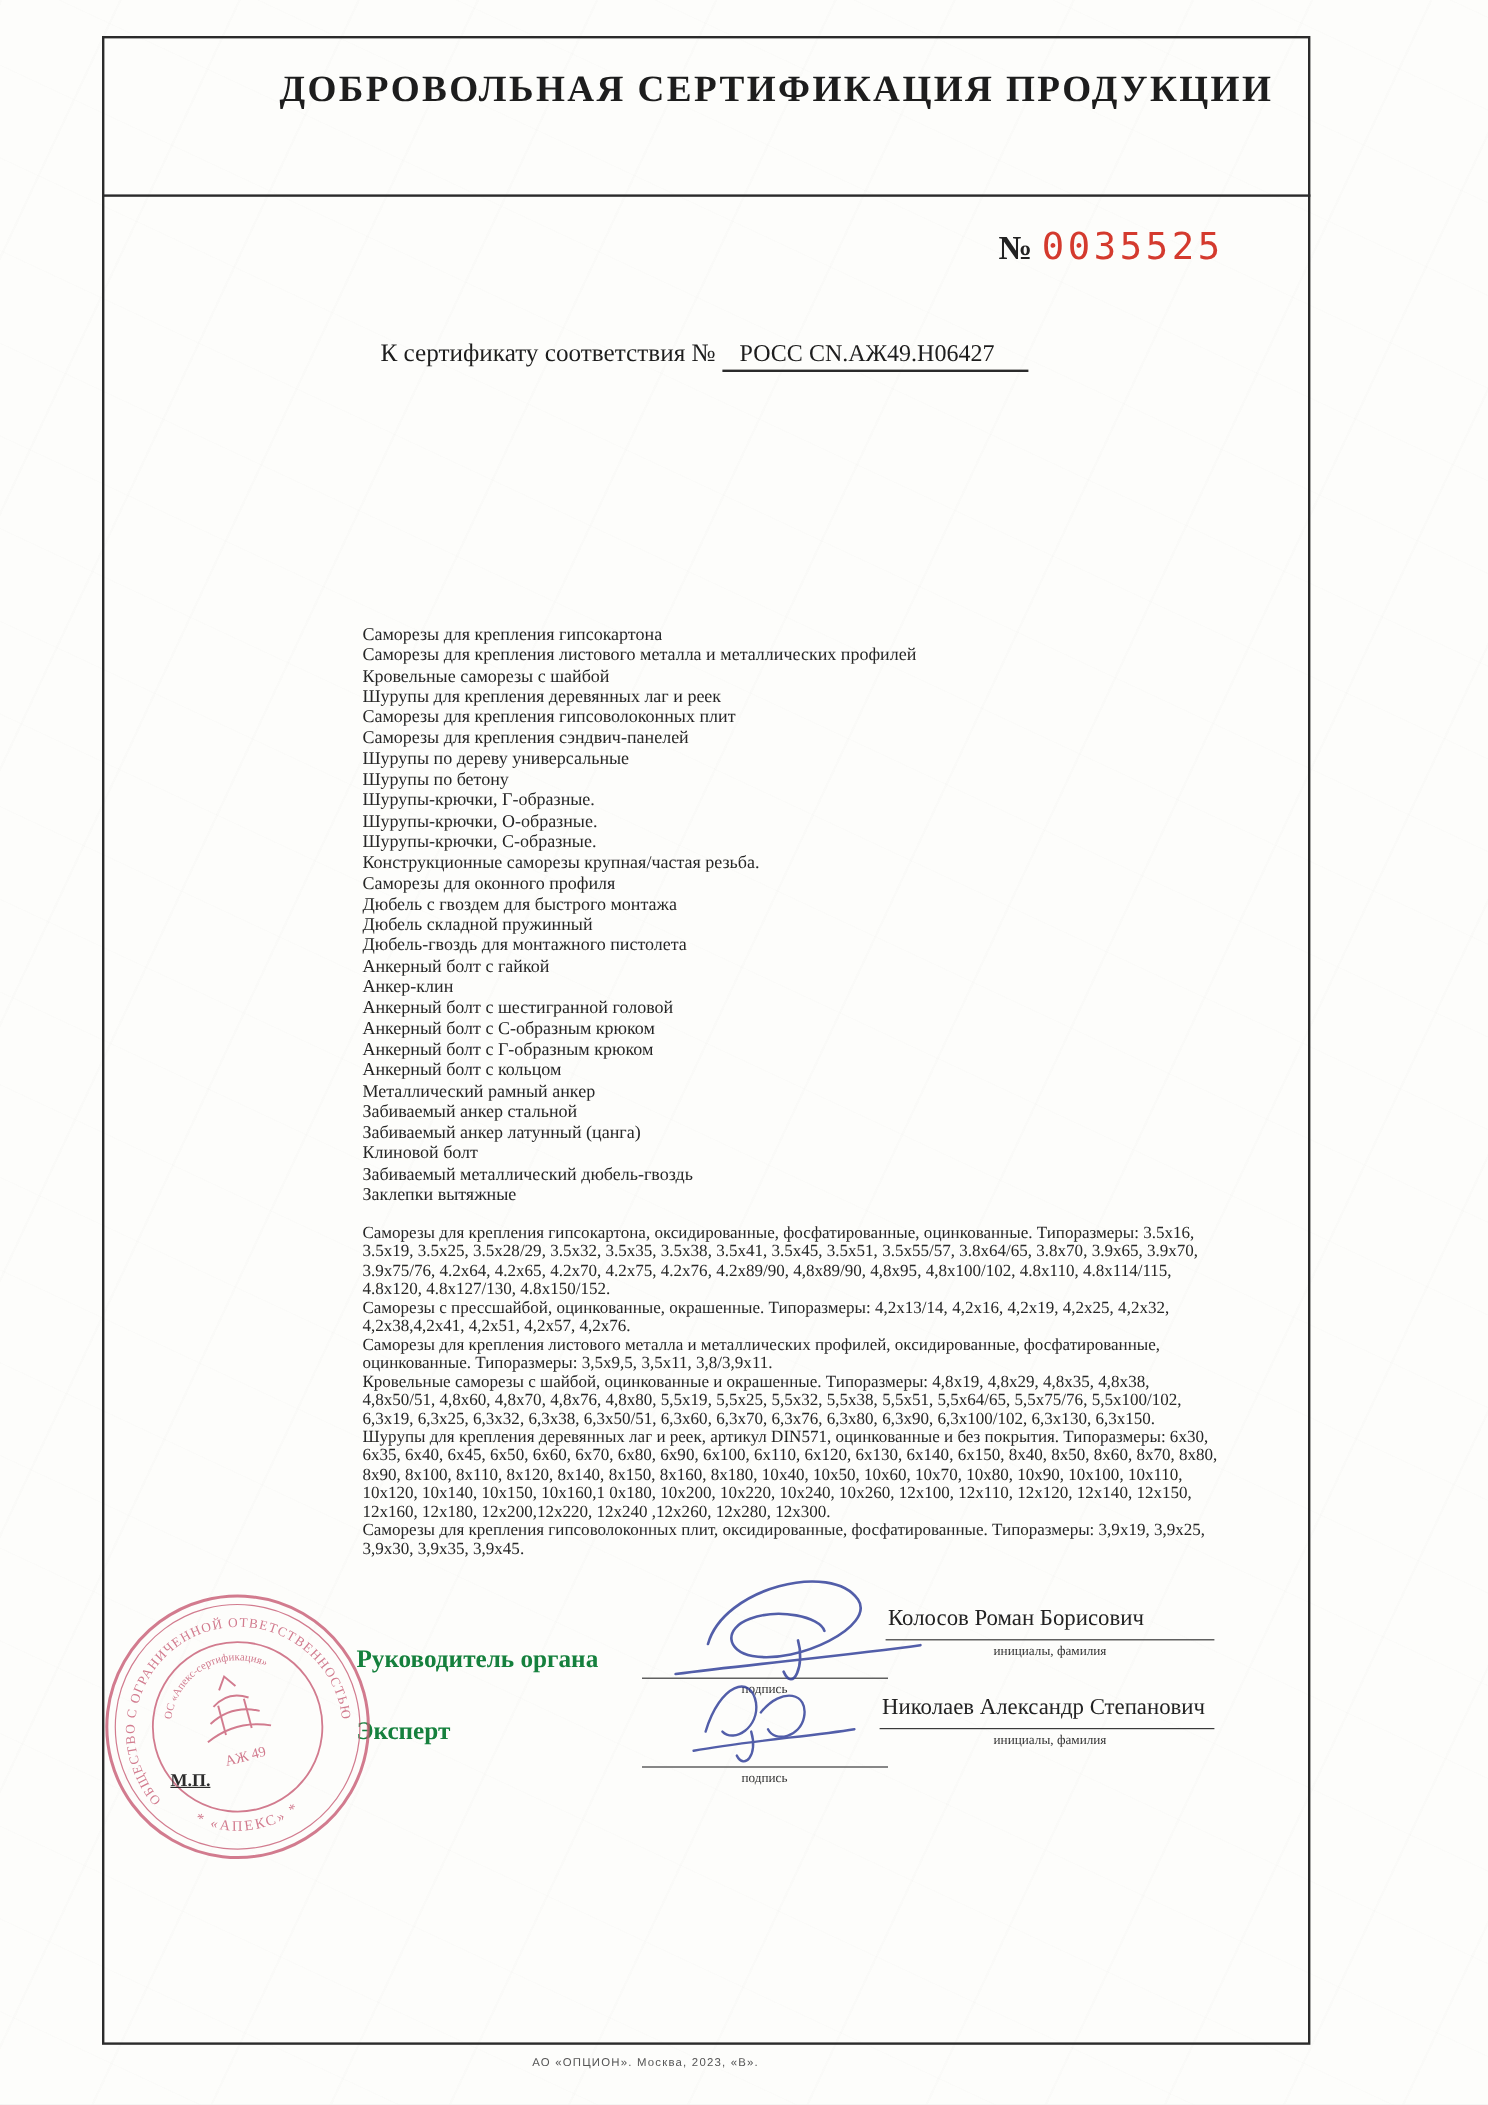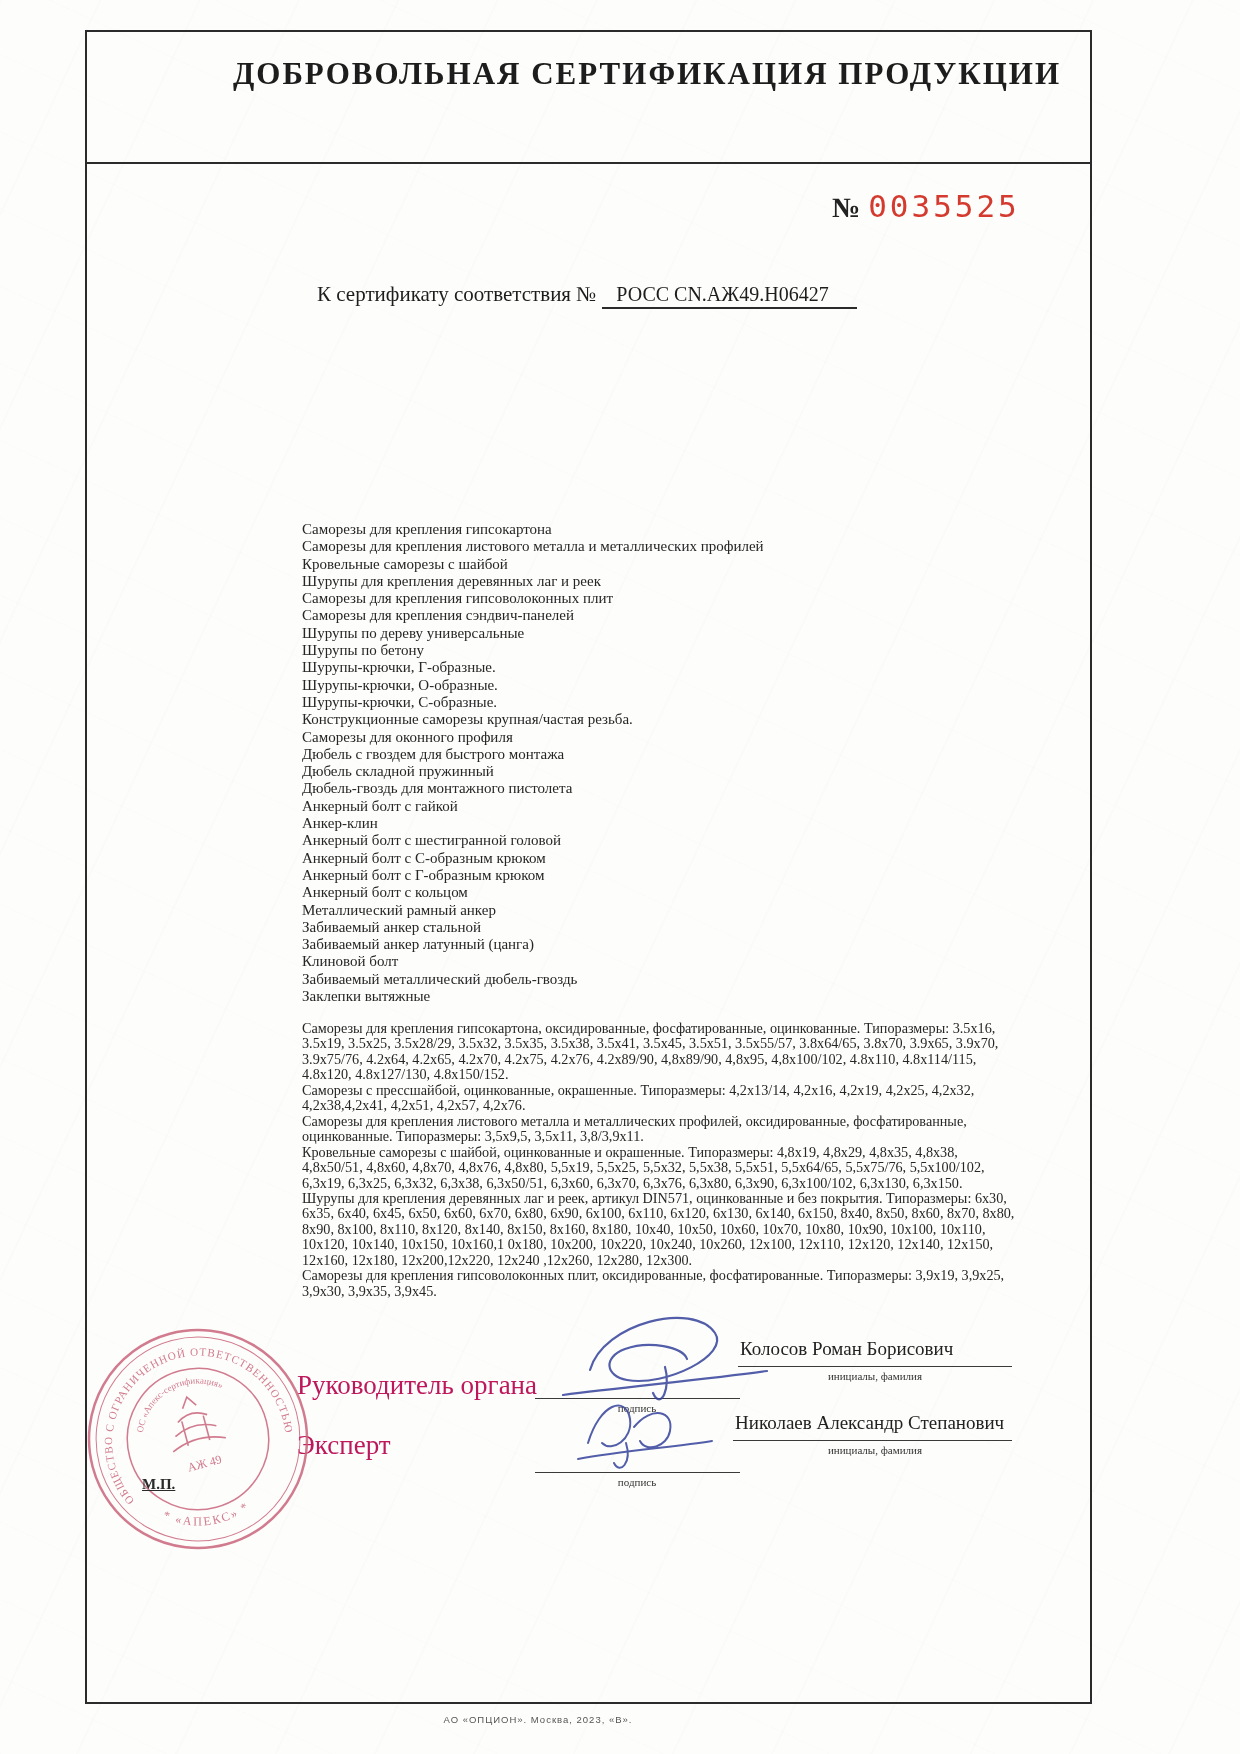--- a/index.html
+++ b/index.html
@@ -50,21 +50,21 @@
   }
   .product-list {
     position:absolute; left:302px; top:521px; width:730px;
     font-size:15px; line-height:17.3px; color:#262626;
   }
   .specs {
     position:absolute; left:302px; top:1021px; width:716px;
     font-size:14.2px; line-height:15.45px; color:#262626;
   }
   .specs div { margin:0; }
-  .sig-label { position:absolute; font-size:27px; font-weight:normal; color:#be185d; white-space:nowrap; }
+  .sig-label { position:absolute; font-size:21px; font-weight:bold; color:#15803d; white-space:nowrap; }
   .rule { position:absolute; border-top:1.5px solid #3a3a3a; height:0; }
   .caption { position:absolute; font-size:11px; color:#333; text-align:center; }
   .person-name { position:absolute; font-size:19px; color:#222; text-align:left; white-space:nowrap; }
   .footer-text {
     position:absolute; left:0; top:1714px; width:1076px; text-align:center;
     font-size:9.5px; letter-spacing:1px; color:#555;
     font-family:"Liberation Sans","DejaVu Sans",sans-serif;
   }
   .stamp-wrap { position:absolute; left:86px; top:1327px; width:224px; height:224px; }
   .mp-label { position:absolute; left:142px; top:1476px; font-size:15px; font-weight:bold; color:#2b2b2b;text-decoration:underline; }

